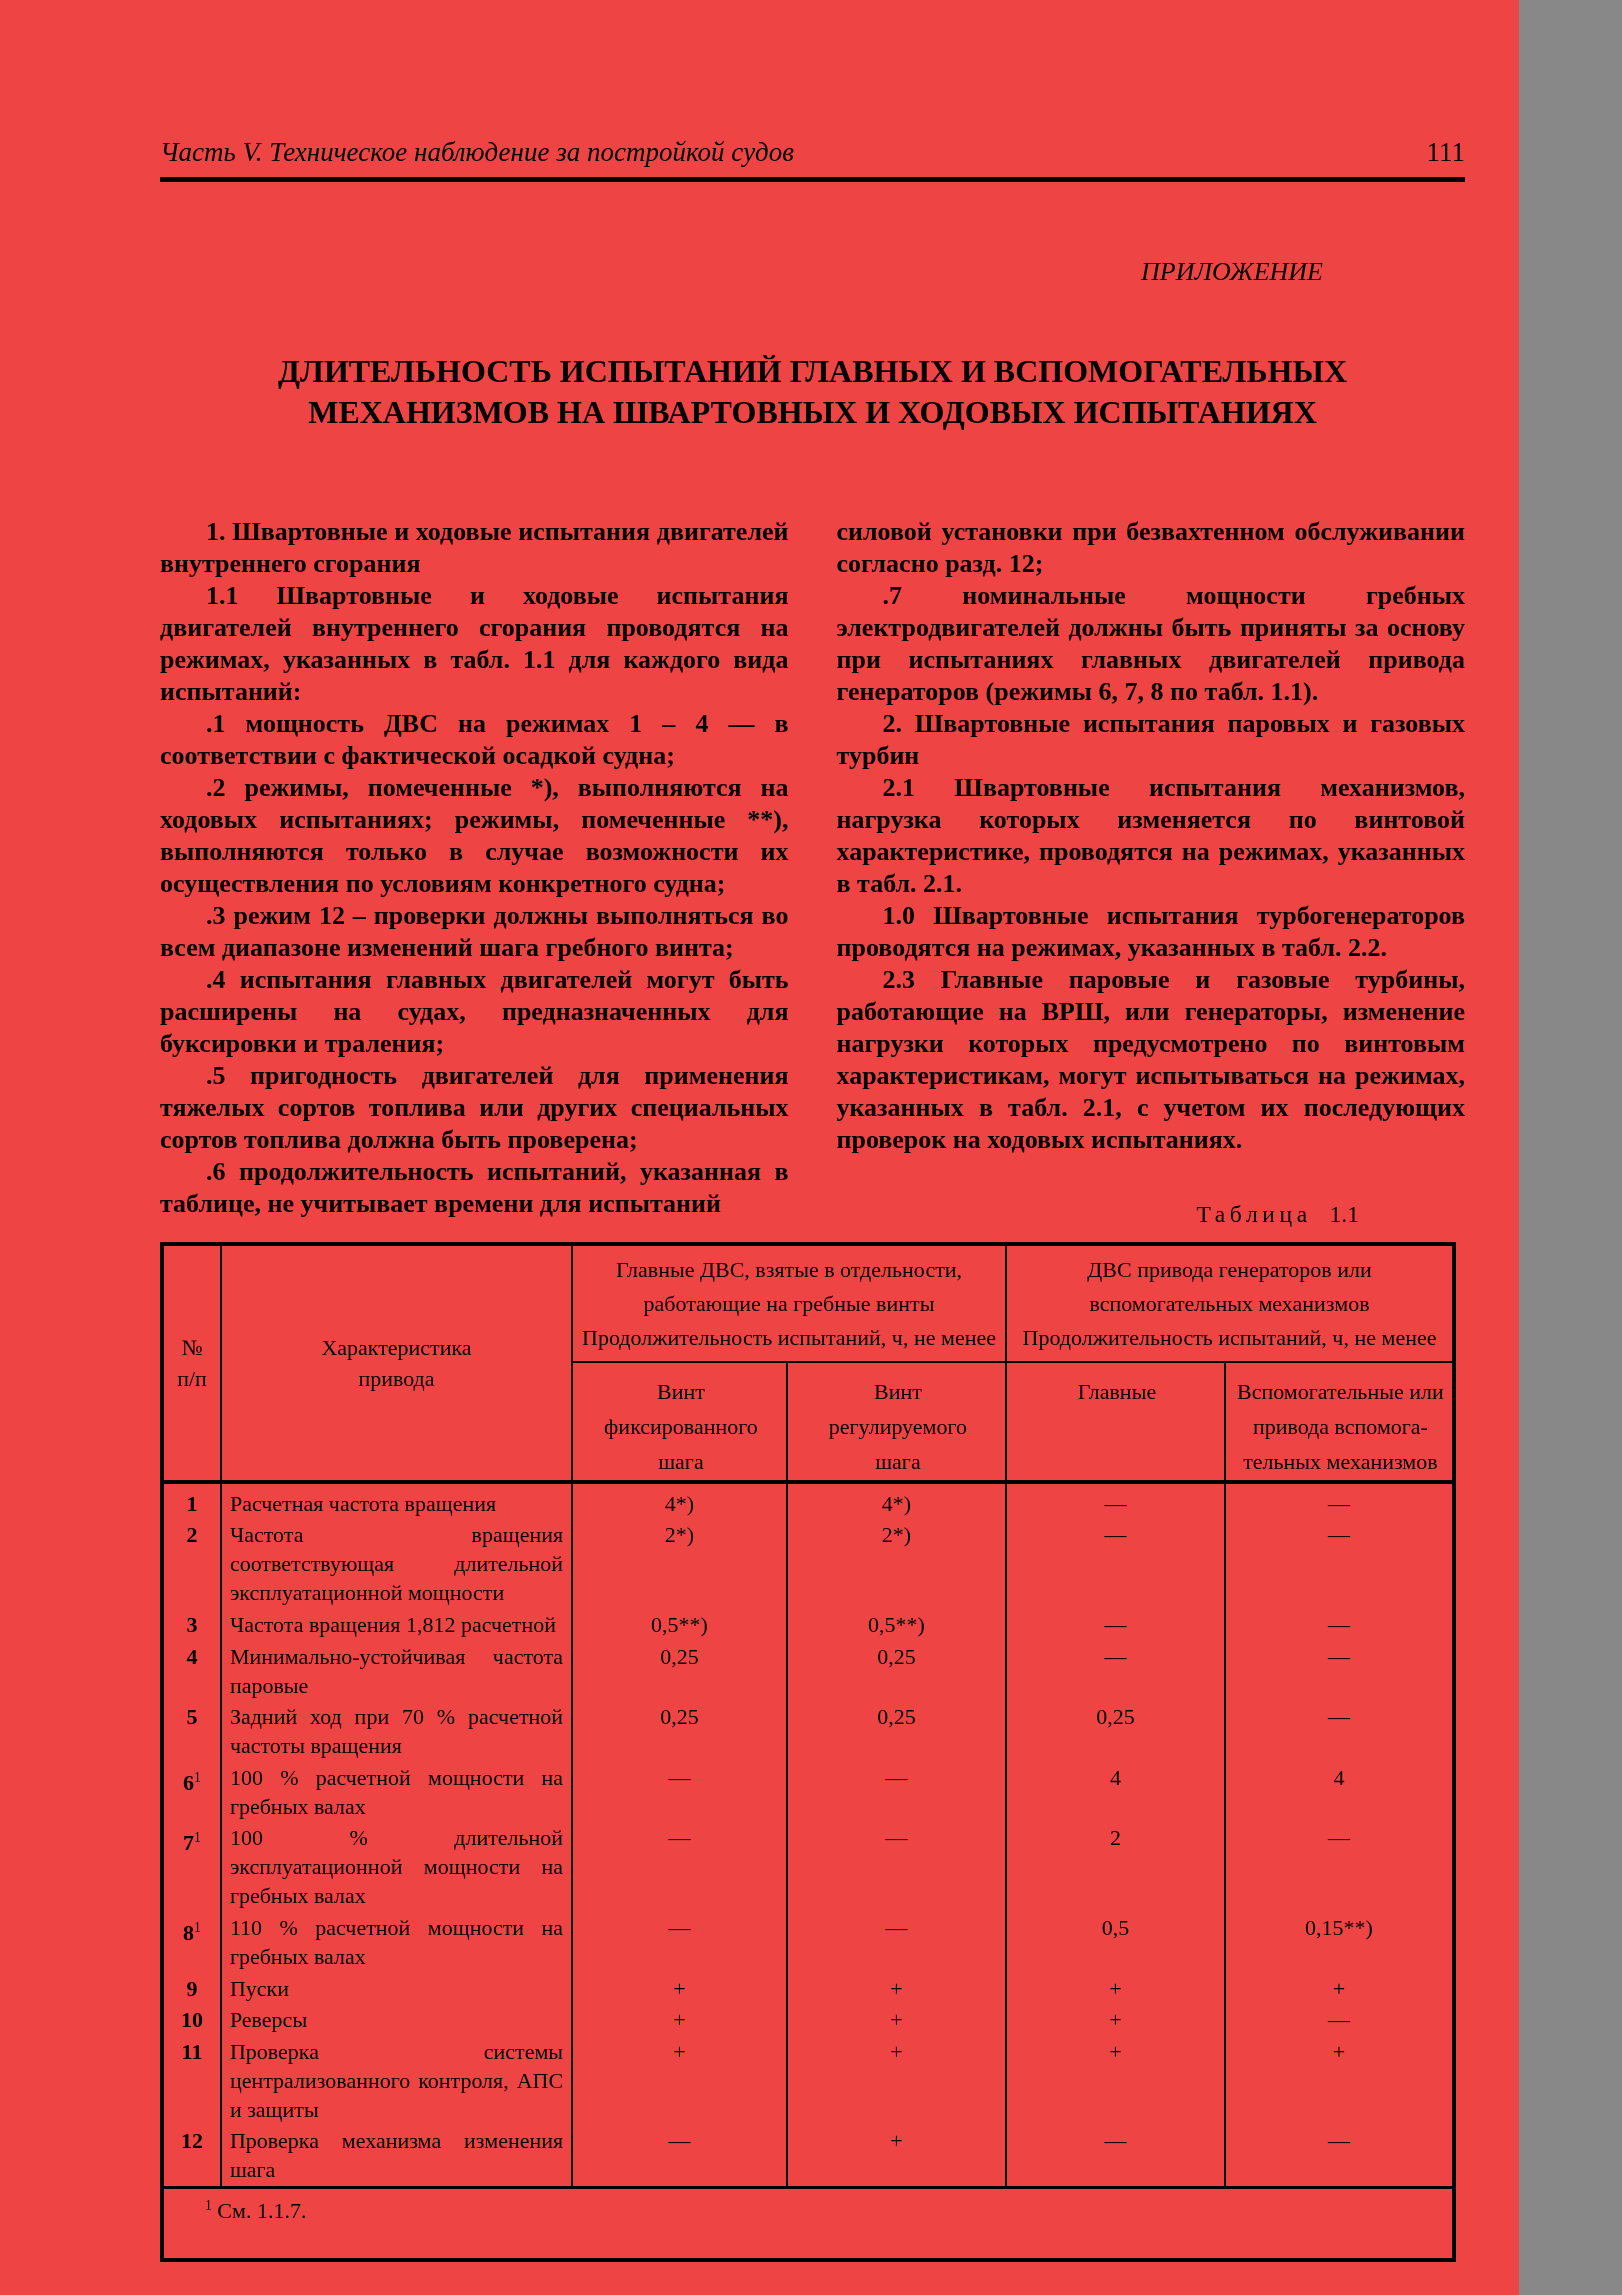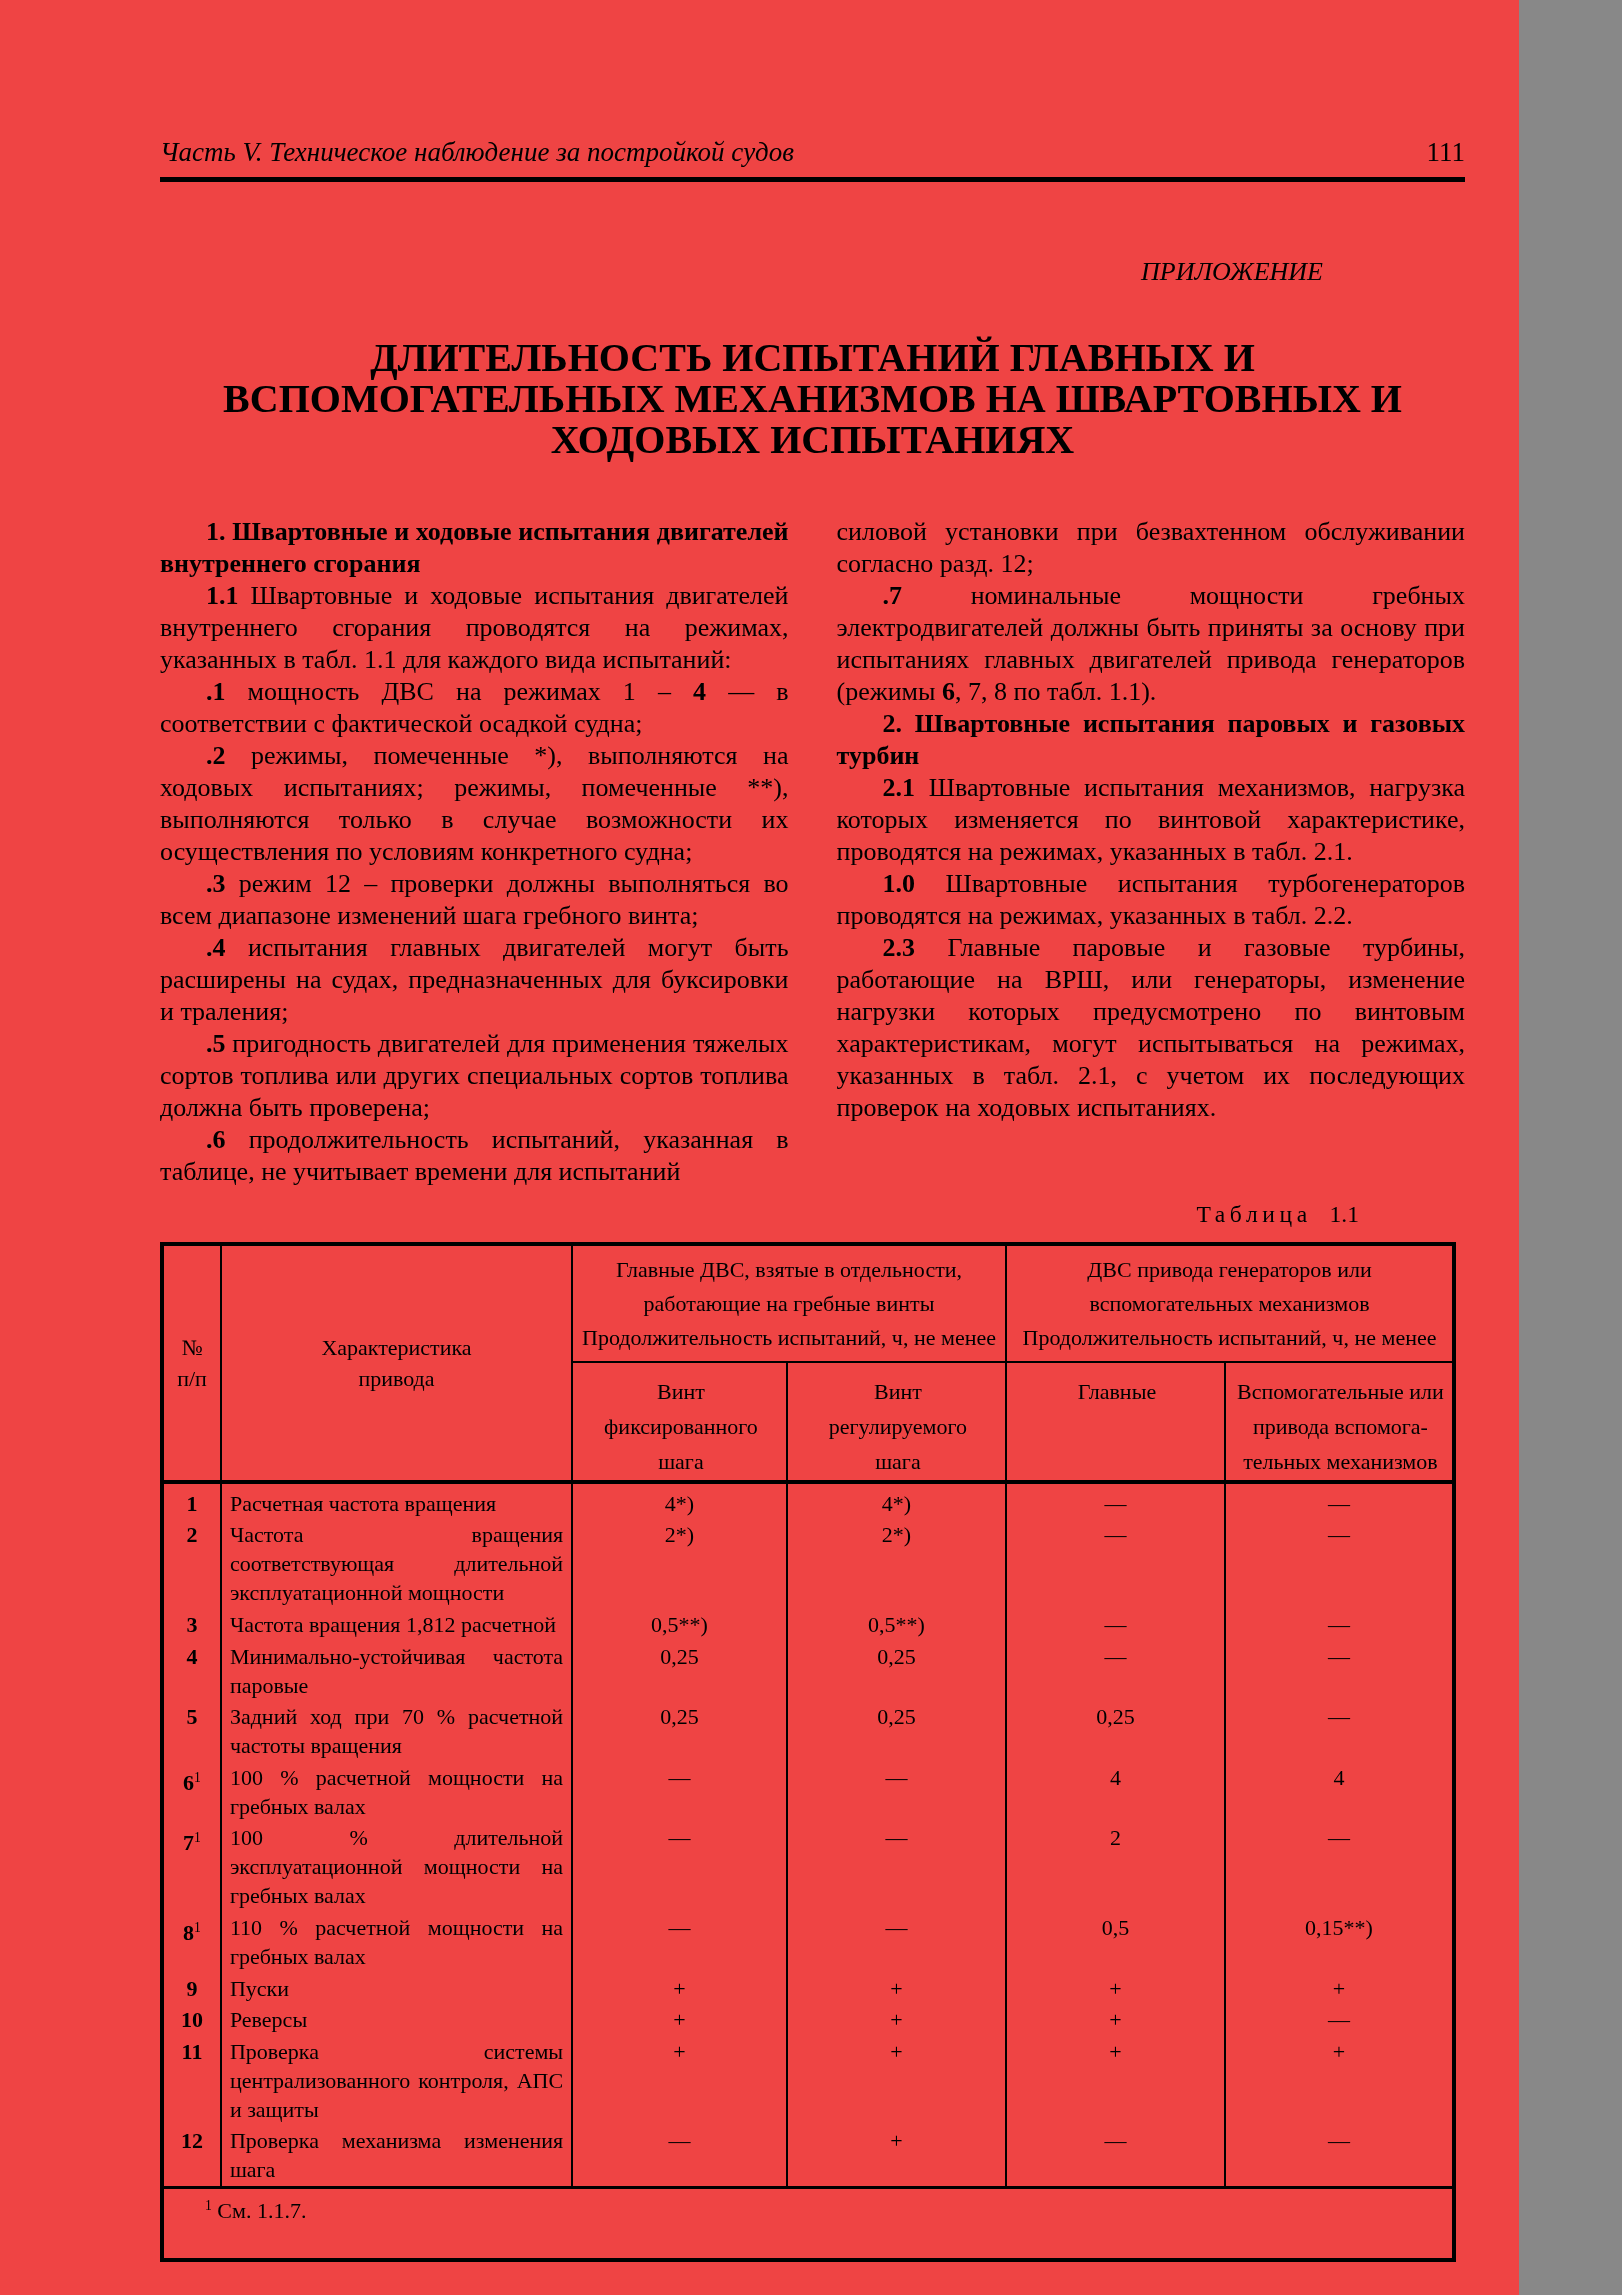--- a/index.html
+++ b/index.html
@@ -8,25 +8,25 @@
 
   
   .page-head{position:absolute;left:160px;top:137px;width:1305px;display:flex;
              justify-content:space-between;align-items:flex-end;
              border-bottom:5.9px solid #000;padding-bottom:9.2px;}
   .page-head .running{font-style:italic;font-size:27px;}
   .page-head .pagenum{font-size:27px;}
 
   .annex{position:absolute;right:196px;top:257px;font-style:italic;font-size:26px;}
 
-  .doc-title{position:absolute;left:160px;top:337px;width:1305px;text-align:center;
-             font-weight:bold;font-size:40px;line-height:41px;}
+  .doc-title{position:absolute;left:160px;top:351px;width:1305px;text-align:center;
+             font-weight:bold;font-size:32px;line-height:41px;}
 
   
-  .columns{position:absolute;left:160px;top:516px;width:1305px;display:flex;gap:48px;}
+  .columns{position:absolute;left:160px;top:516px;width:1305px;display:flex;gap:48px;font-weight:bold;}
   .col{width:637px;font-size:26px;line-height:32px;text-align:justify;}
   .col p{margin:0;}
   .col p.indent{text-indent:46px;}
 
   
   .table-label{position:absolute;right:160px;top:1201px;font-size:23.6px;}
   .table-label .word{letter-spacing:4.6px;}
   .table-label .num{margin-left:11.8px;}
 
   .table-wrap{position:absolute;left:160px;top:1242px;width:1296px;}

